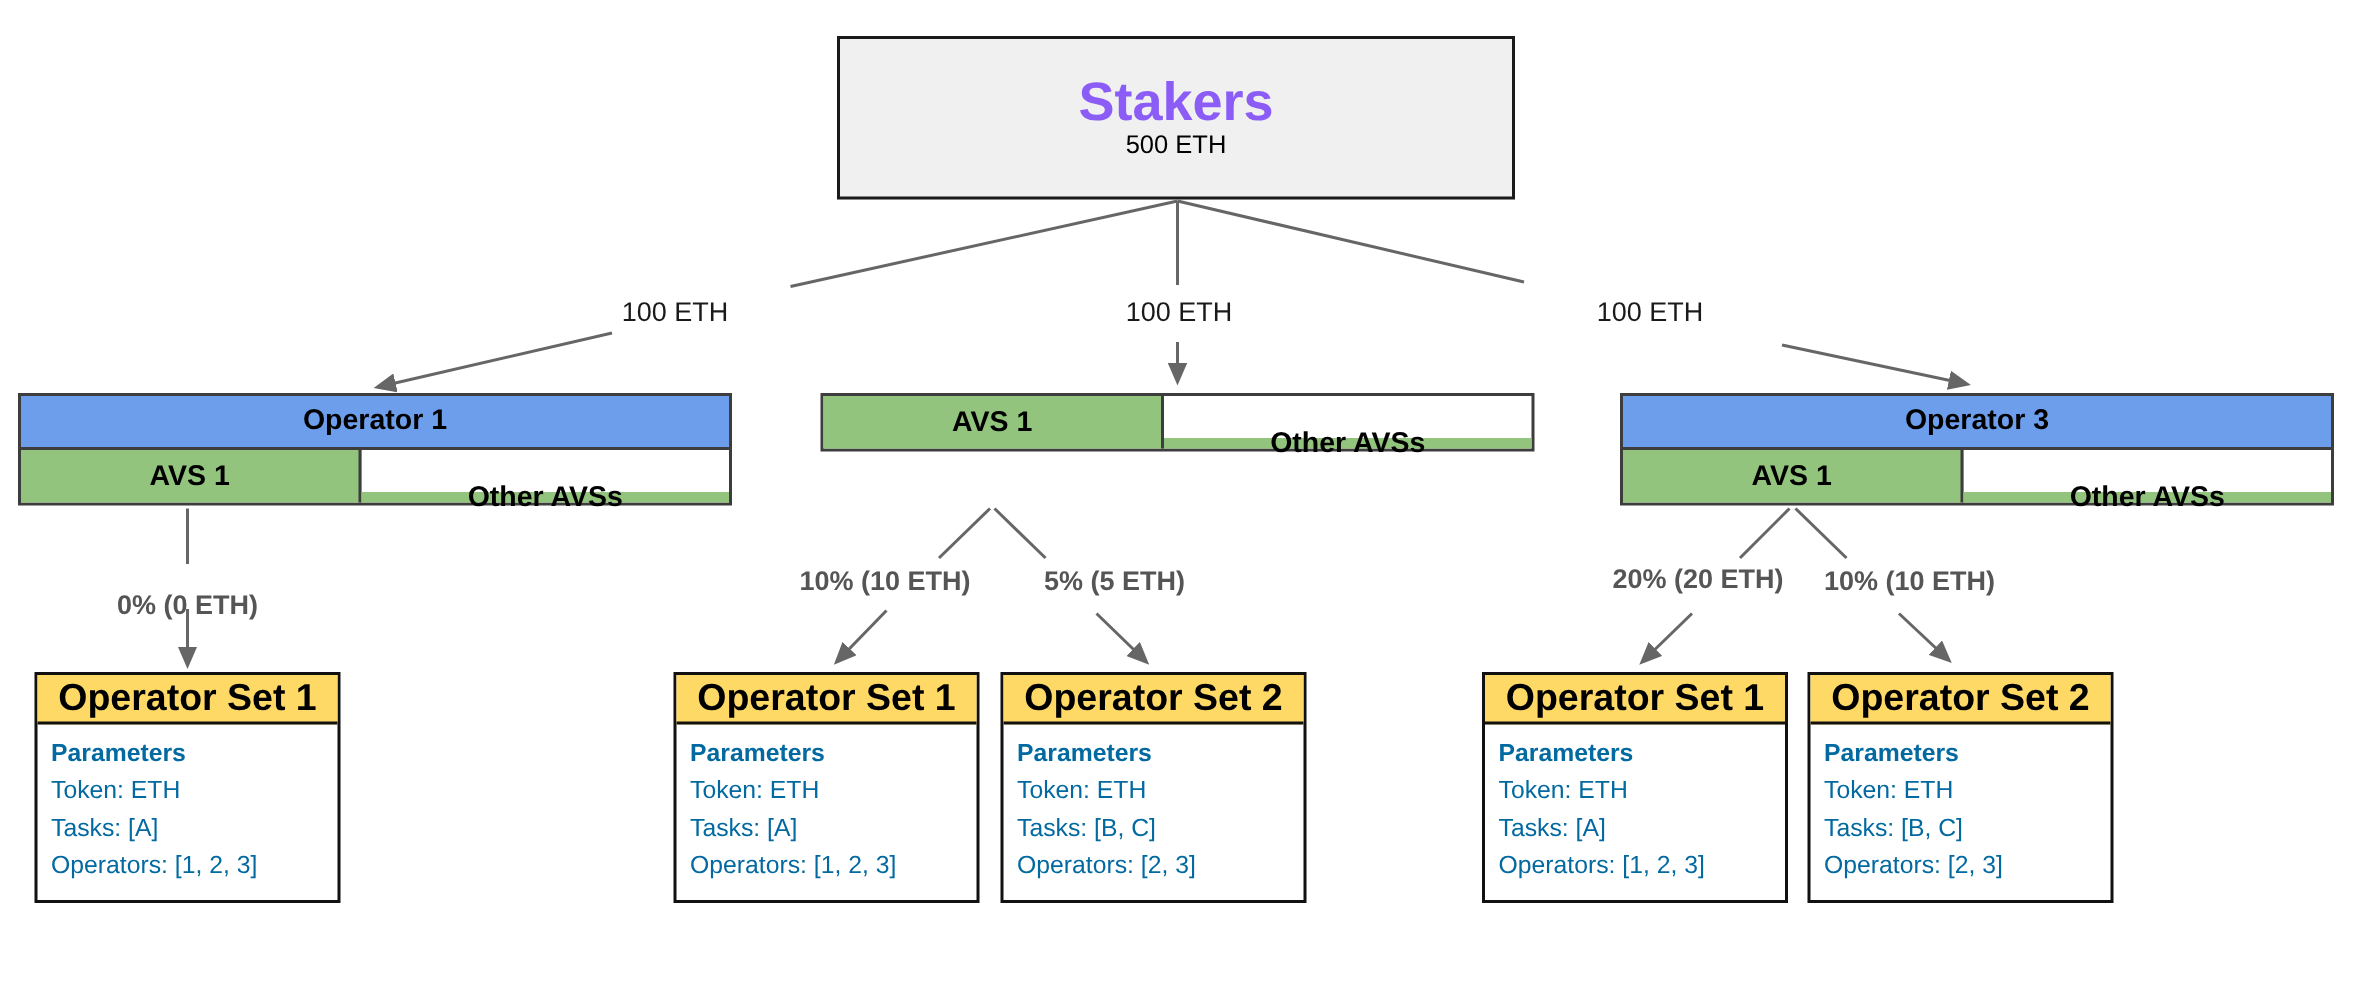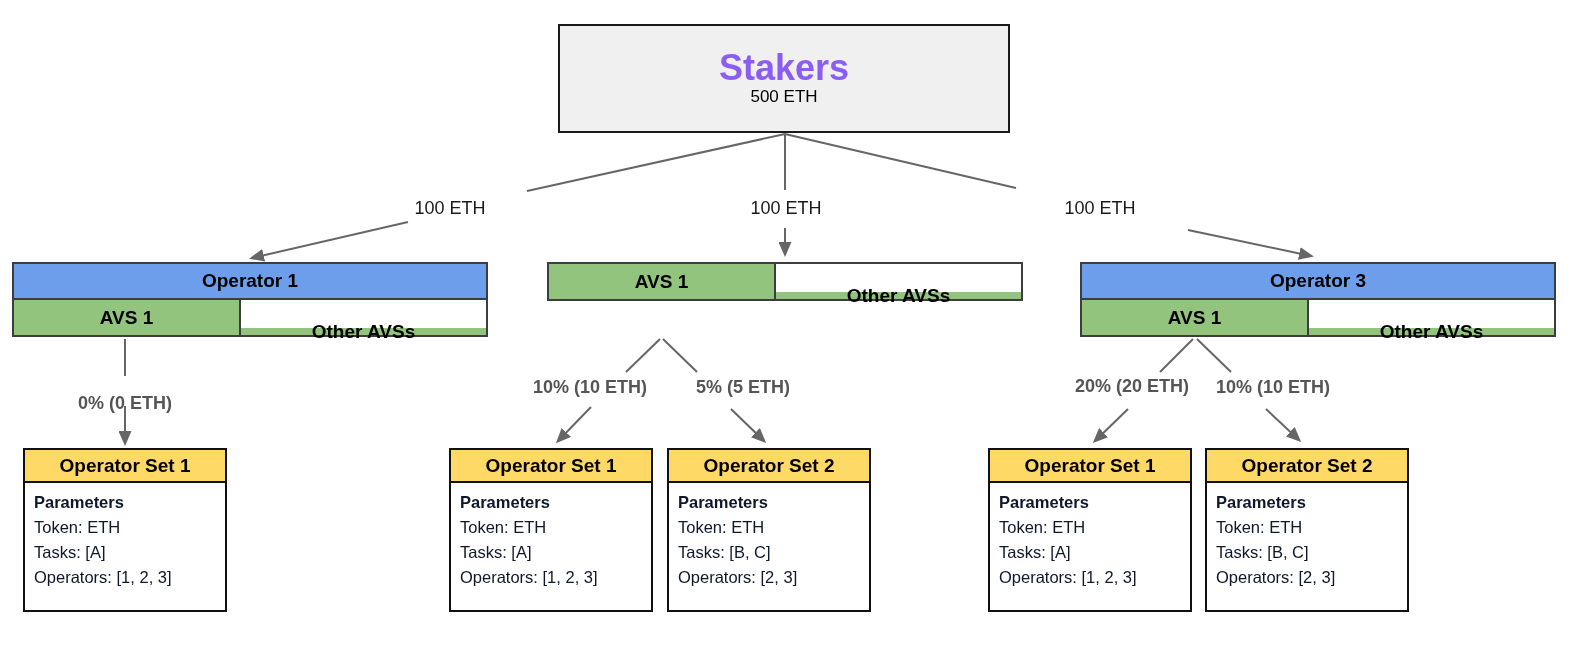--- a/index.html
+++ b/index.html
@@ -71,27 +71,27 @@
     top: 448px;
     width: 200px;
     background: #ffffff;
     border: 2px solid #111111;
   }
   .opset-header {
     height: 31px;
     background: #ffd966;
     border-bottom: 2px solid #111111;
     display: flex; align-items: center; justify-content: center;
-    font-size: 19px; font-weight: bold; color: #000;
+    font-size: 25px; font-weight: bold; color: #000;
   }
   .opset-body {
-    padding: 7px 9px 20px 9px;
+    padding: 7px 9px 10px 9px;
     font-size: 16.5px;
     line-height: 25px;
-    color: #0f172a;
+    color: #0369a1;
   }
   .opset-body .param-heading { font-weight: bold; }
 </style>
 </head>
 <body>
 
 <div id="canvas">
 
   <svg class="connectors">
     <defs>

